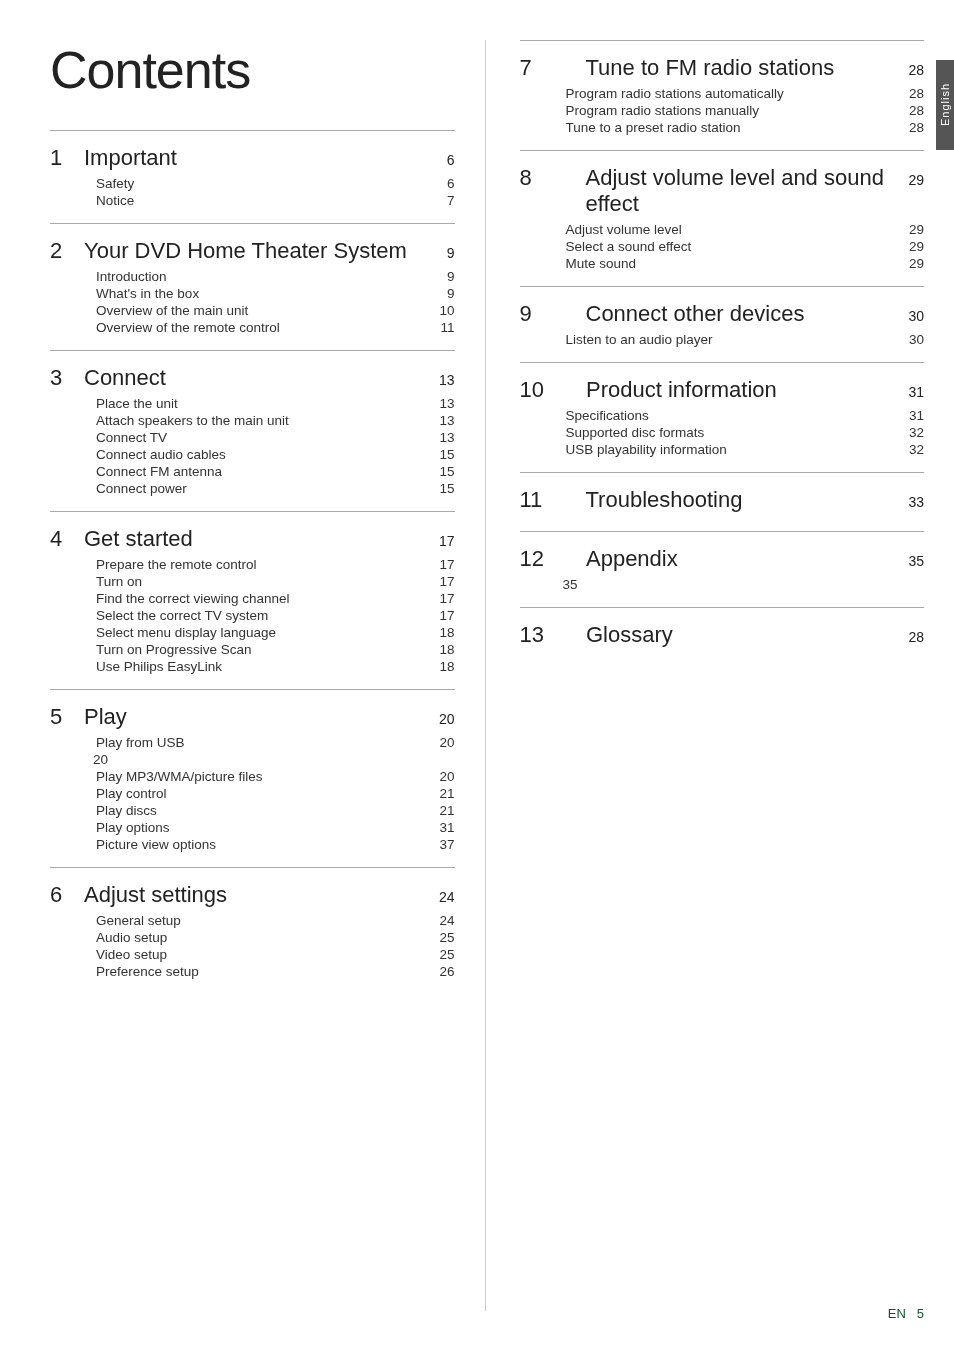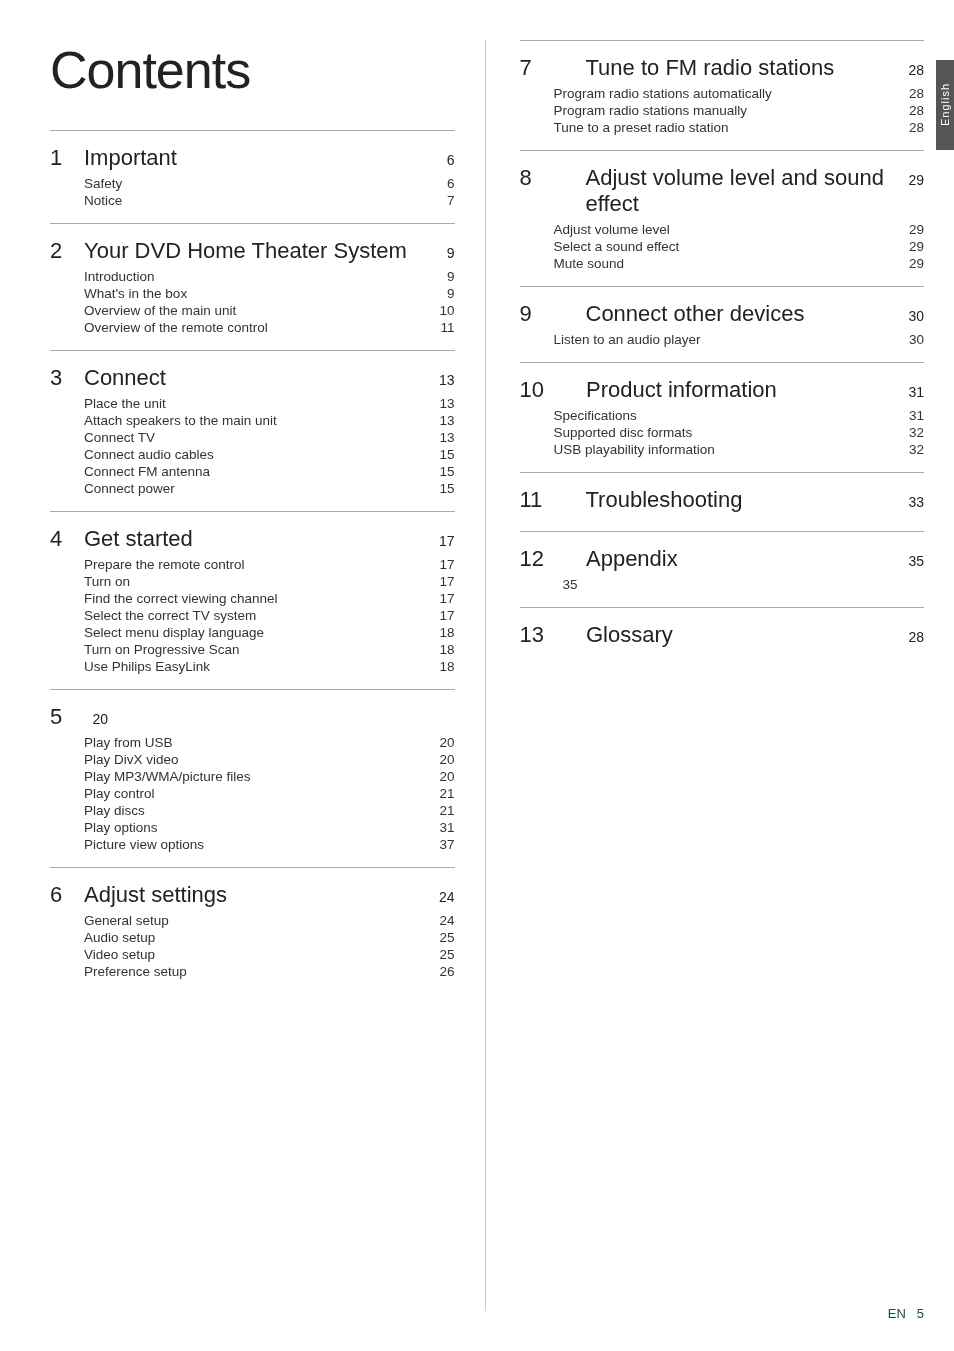--- a/index.html
+++ b/index.html
@@ -129,20 +129,21 @@
       display: flex;
       justify-content: space-between;
       align-items: baseline;
       padding: 1px 0;
       font-size: 13.5px;
       color: #333;
     }
 
     .sub-item-label {
       flex: 1;
+      margin-left: 12px;
     }
 
     .sub-item-page {
       min-width: 24px;
       text-align: right;
       font-size: 13.5px;
       color: #333;
     }
 
     
@@ -279,29 +280,29 @@
               </div>
               <div class="sub-item">
                 <span class="sub-item-label">Use Philips EasyLink</span>
                 <span class="sub-item-page">18</span>
               </div>
             </div>
           </div>
           <div class="toc-section">
             <div class="section-header">
               <span class="section-number">5</span>
+              <span class="section-title">Play</span>
               <span class="section-page">20</span>
             </div>
             <div class="sub-items">
               <div class="sub-item">
                 <span class="sub-item-label">Play from USB</span>
                 <span class="sub-item-page">20</span>
               </div>
               <div class="sub-item">
-                <span class="sub-item-label">Play DivX video</span>
                 <span class="sub-item-page">20</span>
               </div>
               <div class="sub-item">
                 <span class="sub-item-label">Play MP3/WMA/picture files</span>
                 <span class="sub-item-page">20</span>
               </div>
               <div class="sub-item">
                 <span class="sub-item-label">Play control</span>
                 <span class="sub-item-page">21</span>
               </div>

